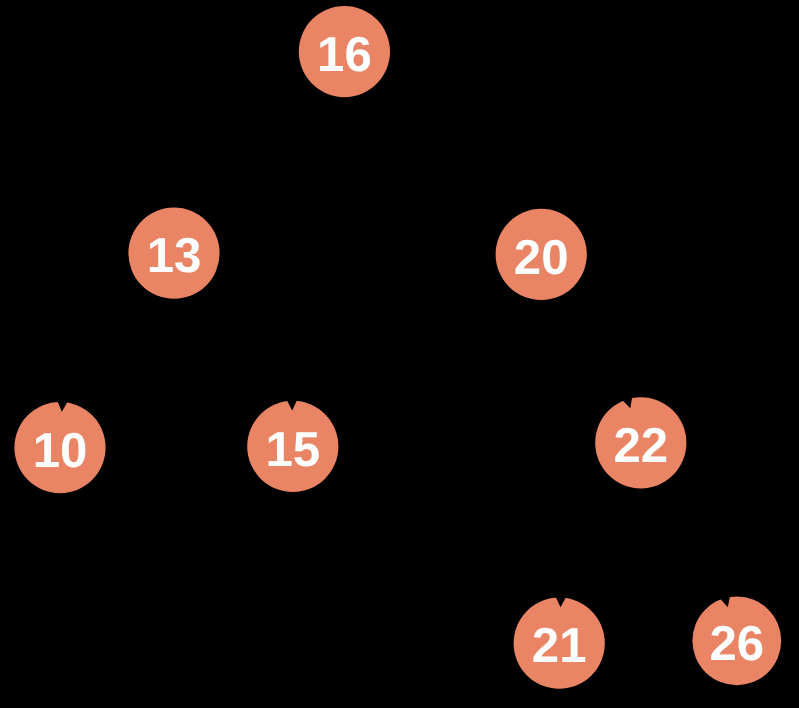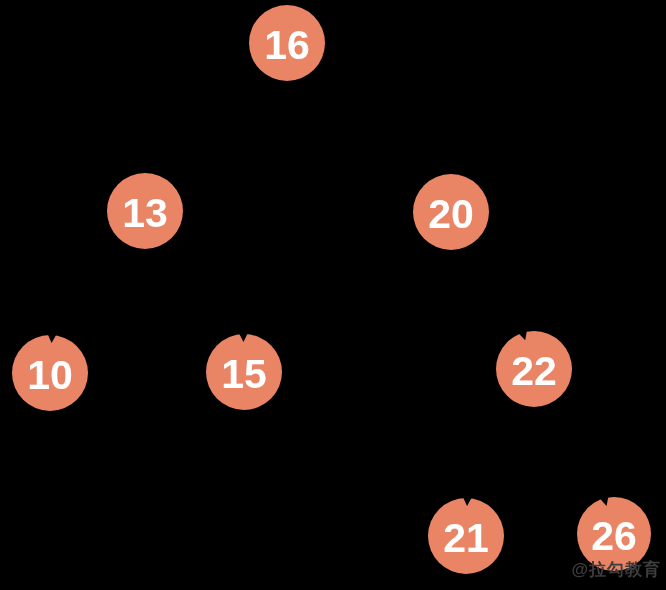--- a/index.html
+++ b/index.html
@@ -81,14 +81,13 @@
       <g>
         <circle cx="614" cy="534" r="37" fill="#E98564"></circle>
         <text x="614" y="534" text-anchor="middle" dominant-baseline="central" dy="2" class="node-value-text">26</text>
       </g>
       <polygon points="57.086585923490624,333.31649839103176 47.10029057594489,332.79313882860237 51.570078687288316,343.04111395736277" fill="#000000"></polygon>
       <polygon points="248.3011422182906,331.91883016155793 238.30266526672668,332.09335422593074 243.47642780688147,342.00456914530827" fill="#000000"></polygon>
       <polygon points="527.0866555909058,329.28595123786494 517.5236080312754,332.2096682850923 525.228848858318,340.3108573211089" fill="#000000"></polygon>
       <polygon points="472.3929340031955,496.19886440274865 462.3990257330046,495.8498694357237 467.046984901075,506.01827518942713" fill="#000000"></polygon>
       <polygon points="608.735686372447,495.03479754921375 599.0764281095563,497.62298800023893 606.494247692027,505.988151037617" fill="#000000"></polygon>
     </svg>
-  <div class="watermark" style="color: rgb(61, 61, 61);">@拉勾教育</div>
 </div>
 
 </body></html>

